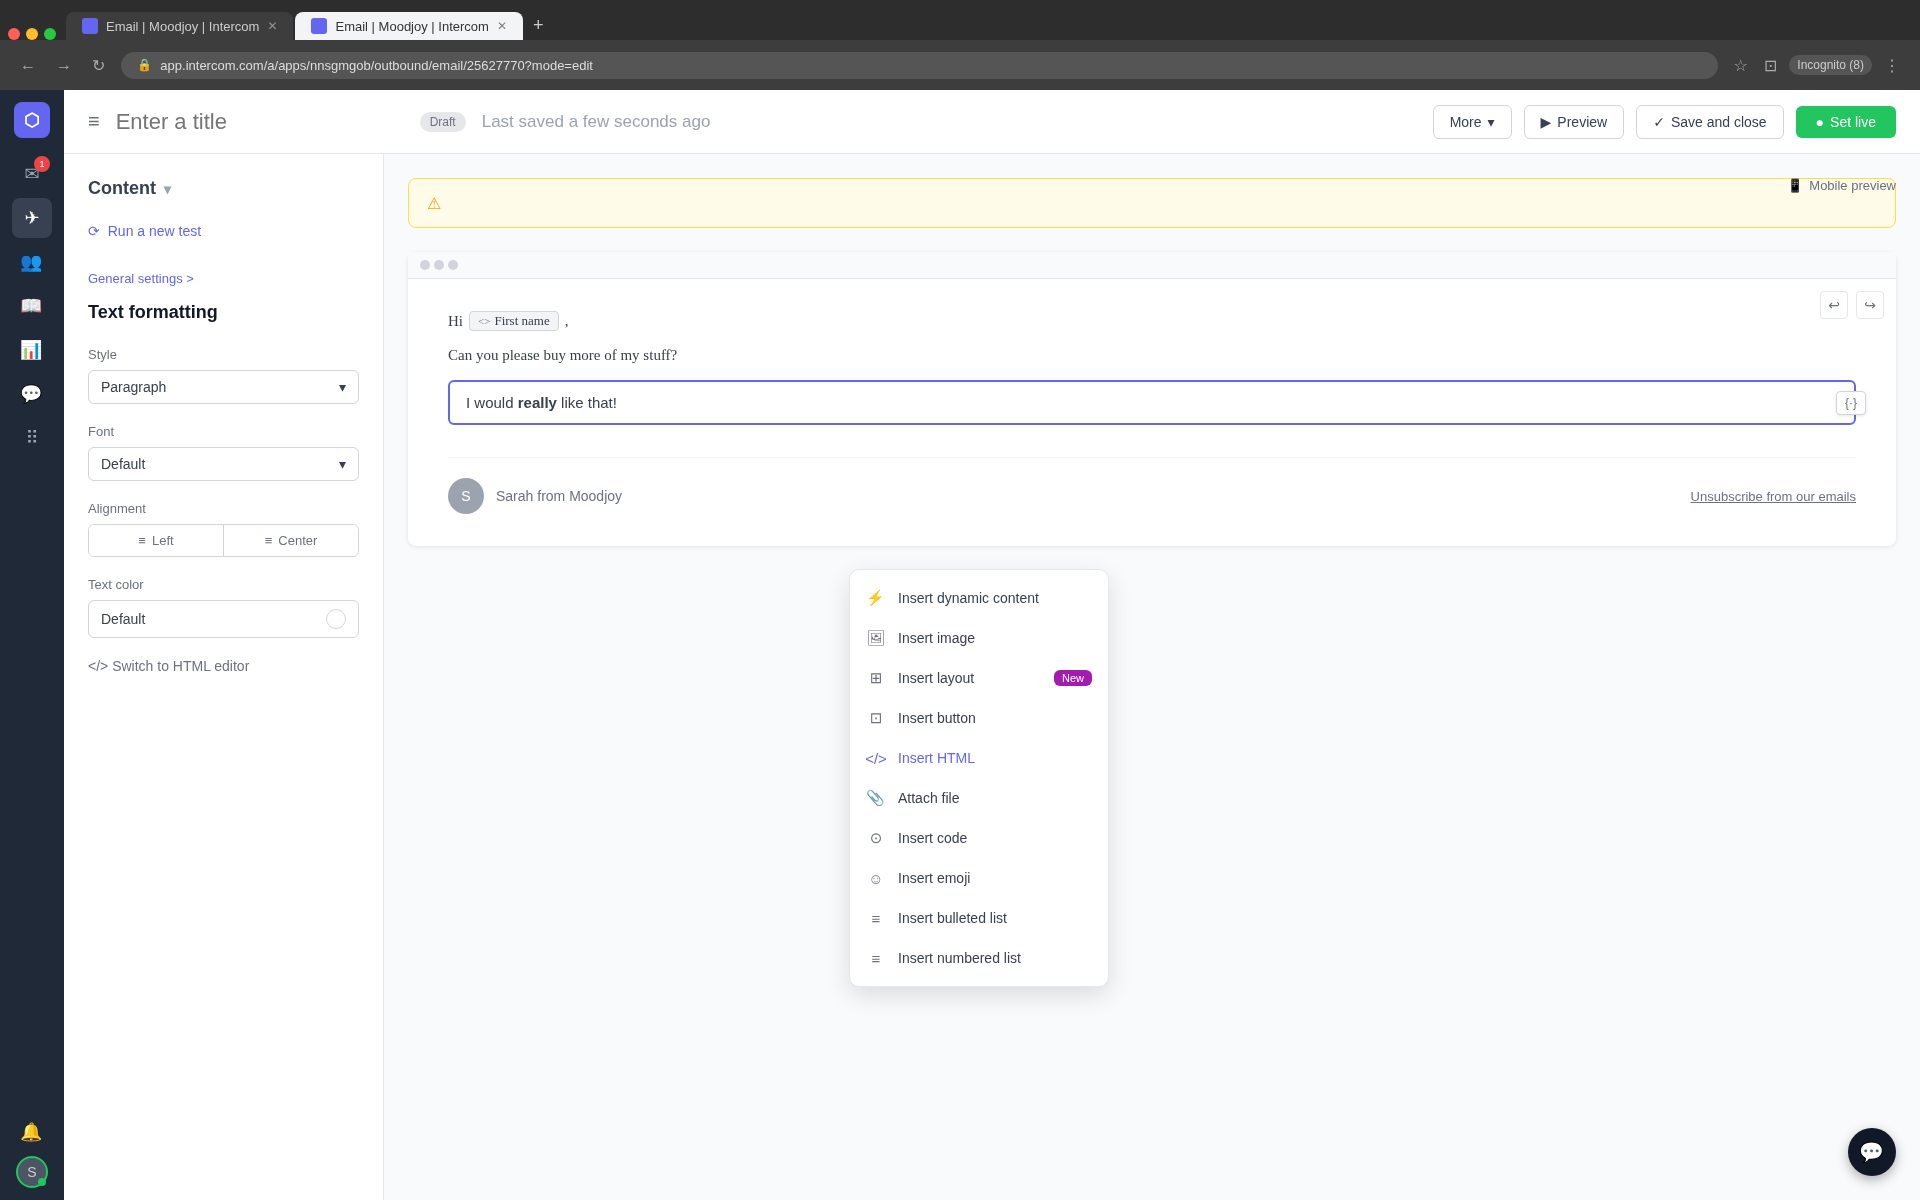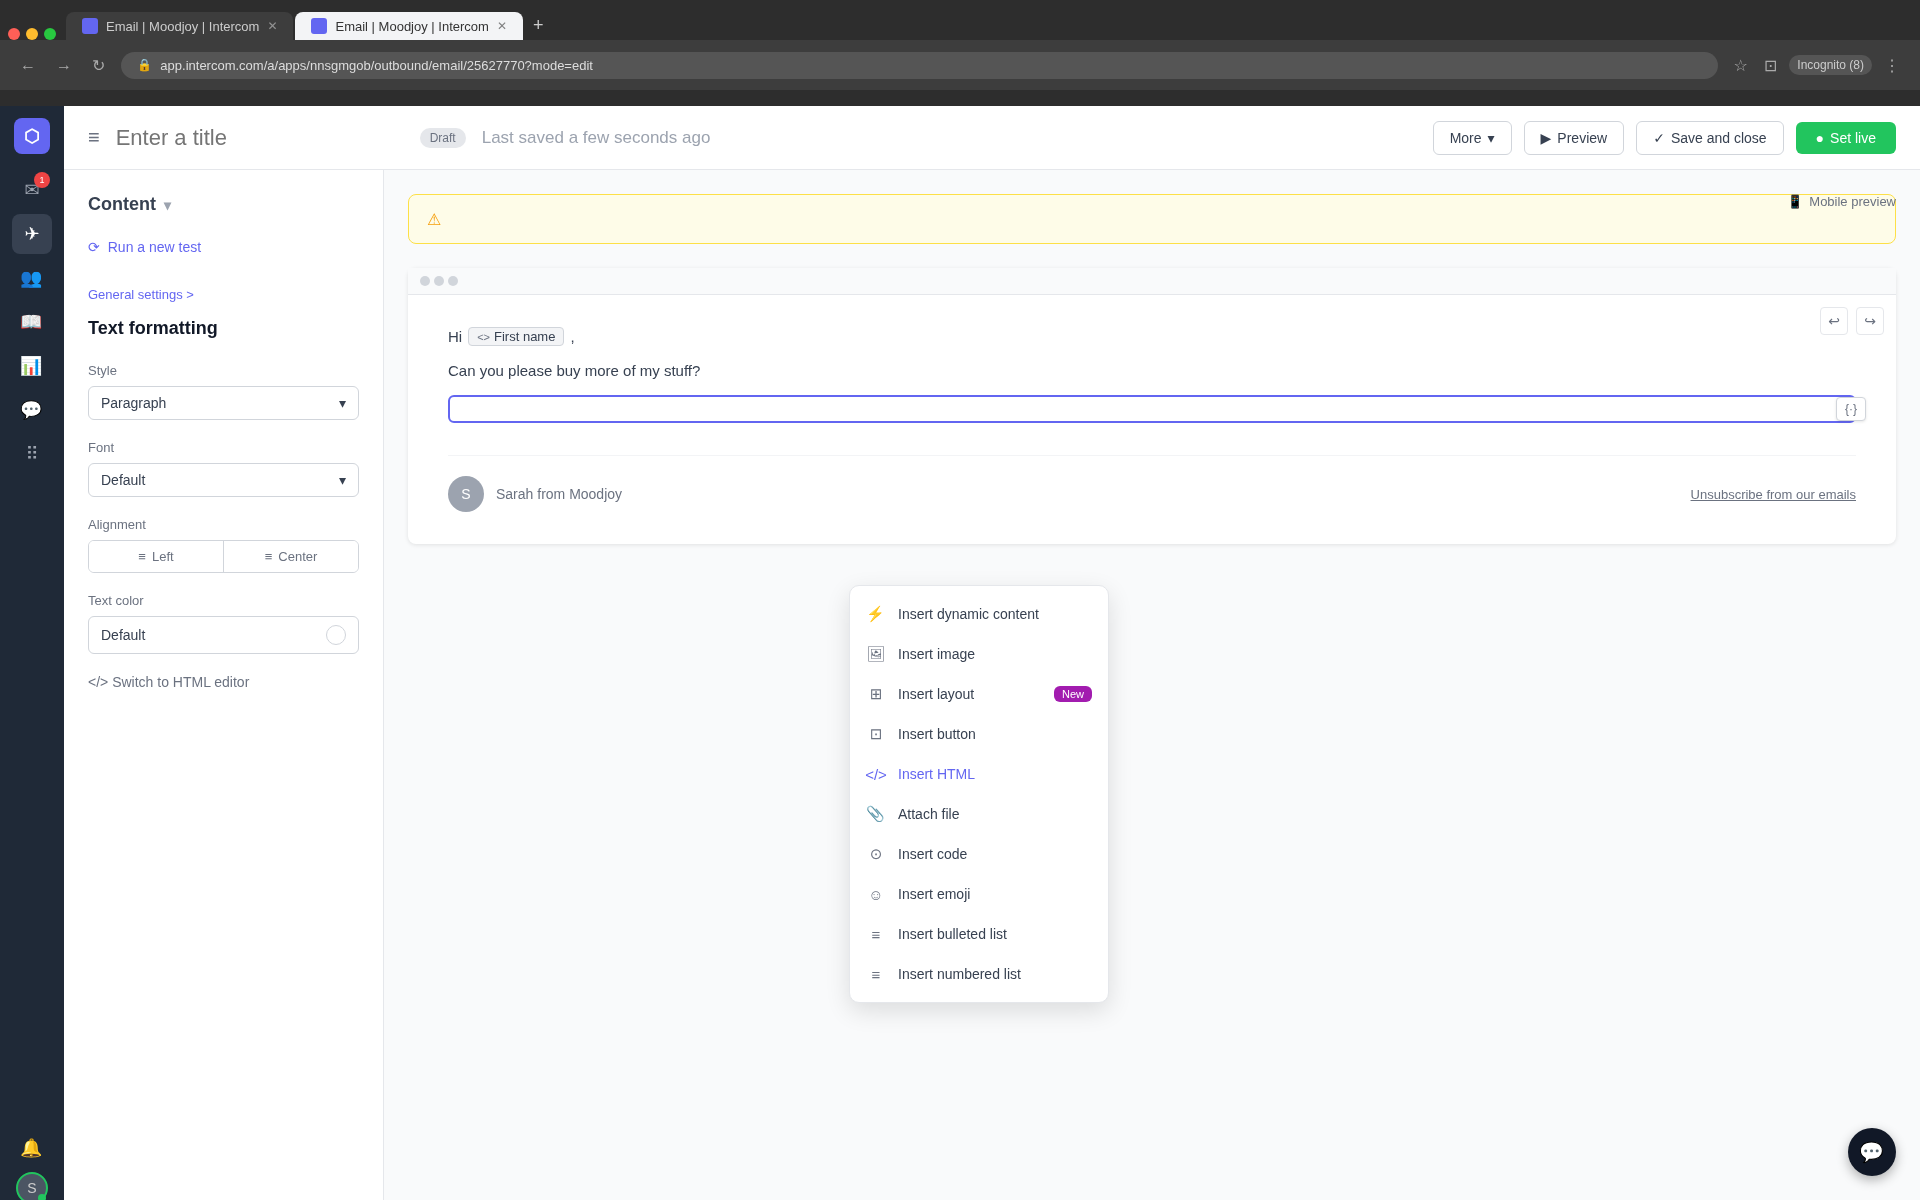--- a/index.html
+++ b/index.html
@@ -1,19 +1,19 @@
 <!DOCTYPE html>
 <html><head>
   <meta charset="utf-8">
   <style>
     * { box-sizing: border-box; margin: 0; padding: 0; }
     body { font-family: -apple-system, BlinkMacSystemFont, 'Segoe UI', sans-serif; background: #f3f4f6; width: 1920px; height: 1200px; overflow: hidden; }
 
     
-    .browser-chrome { background: #2d2d2d; height: 106px; display: flex; flex-direction: column; }
+    .browser-chrome { background: #2d2d2d; height: 90px; display: flex; flex-direction: column; }
     .browser-tabs { display: flex; align-items: flex-end; padding: 8px 8px 0; gap: 2px; height: 40px; }
     .browser-tab { background: #3d3d3d; border-radius: 8px 8px 0 0; padding: 6px 16px; display: flex; align-items: center; gap: 8px; font-size: 13px; color: #ccc; min-width: 200px; cursor: pointer; }
     .browser-tab.active { background: #f3f4f6; color: #333; }
     .browser-tab .tab-icon { width: 16px; height: 16px; background: #6366f1; border-radius: 3px; flex-shrink: 0; }
     .browser-tab .close-btn { margin-left: auto; opacity: 0.6; font-size: 12px; }
     .new-tab-btn { background: none; border: none; color: #ccc; font-size: 18px; padding: 4px 8px; cursor: pointer; }
     .browser-nav { background: #3d3d3d; height: 50px; display: flex; align-items: center; padding: 0 16px; gap: 12px; }
     .nav-btn { background: none; border: none; color: #aaa; font-size: 16px; cursor: pointer; padding: 4px; }
     .address-bar { flex: 1; background: #555; border-radius: 20px; padding: 6px 16px; color: #ddd; font-size: 13px; display: flex; align-items: center; gap: 8px; }
     .address-bar .lock-icon { color: #aaa; font-size: 12px; }
@@ -85,21 +85,21 @@
     .spam-warning-link { color: #6366f1; cursor: pointer; text-decoration: none; }
 
     
     .email-editor-wrapper { background: white; border-radius: 8px; box-shadow: 0 1px 4px rgba(0,0,0,0.1); overflow: visible; position: relative; }
     .email-toolbar { background: #f9fafb; border-bottom: 1px solid #e5e7eb; padding: 8px 12px; display: flex; align-items: center; gap: 4px; }
     .email-dot { width: 10px; height: 10px; border-radius: 50%; background: #d1d5db; }
     .email-editor-body { padding: 32px 40px; }
     .editor-actions { position: absolute; top: 12px; right: 12px; display: flex; gap: 8px; }
     .editor-action-btn { background: white; border: 1px solid #e5e7eb; border-radius: 4px; width: 28px; height: 28px; display: flex; align-items: center; justify-content: center; cursor: pointer; font-size: 14px; color: #6b7280; }
 
-    .email-body-text { font-size: 15px; color: #374151; margin-bottom: 16px; display: flex; align-items: center; gap: 6px; flex-wrap: wrap; }
+    .email-body-text { font-size: 15px; color: #374151; margin-bottom: 16px; display: flex; align-items: center; gap: 6px; flex-wrap: wrap; font-family: Liberation Serif, serif; }
     .dynamic-tag { display: inline-flex; align-items: center; gap: 4px; background: #f3f4f6; border: 1px solid #d1d5db; border-radius: 4px; padding: 1px 8px; font-size: 13px; color: #374151; }
     .dynamic-tag-icon { font-size: 11px; color: #6b7280; }
 
     .email-highlighted-block { border: 2px solid #6366f1; border-radius: 6px; padding: 12px 16px; margin-bottom: 16px; background: white; position: relative; }
     .email-highlighted-text { font-size: 15px; color: #374151; }
     .email-highlighted-text strong { font-weight: 700; }
     .inline-tool { position: absolute; right: -12px; top: 50%; transform: translateY(-50%); background: white; border: 1px solid #d1d5db; border-radius: 4px; padding: 4px 8px; font-size: 12px; color: #6b7280; cursor: pointer; box-shadow: 0 1px 3px rgba(0,0,0,0.1); }
 
     .email-footer { border-top: 1px solid #f3f4f6; margin-top: 32px; padding-top: 20px; display: flex; justify-content: space-between; align-items: center; }
     .sender-info { display: flex; align-items: center; gap: 12px; }
@@ -301,20 +301,23 @@
                   <span>First name</span>
                 </span>
                 <span>,</span>
               </div>
 
               <div class="email-body-text">
                 <span>Can you please buy more of my stuff?</span>
               </div>
 
               <div class="email-highlighted-block">
+                <div class="email-highlighted-text">
+                  <span>I would </span><strong>really</strong><span> like that!</span>
+                </div>
                 <div class="inline-tool">{·}</div>
               </div>
 
               <div class="email-footer">
                 <div class="sender-info">
                   <div class="sender-avatar">S</div>
                   <span class="sender-name">Sarah from Moodjoy</span>
                 </div>
                 <a class="unsubscribe-link">Unsubscribe from our emails</a>
               </div>

